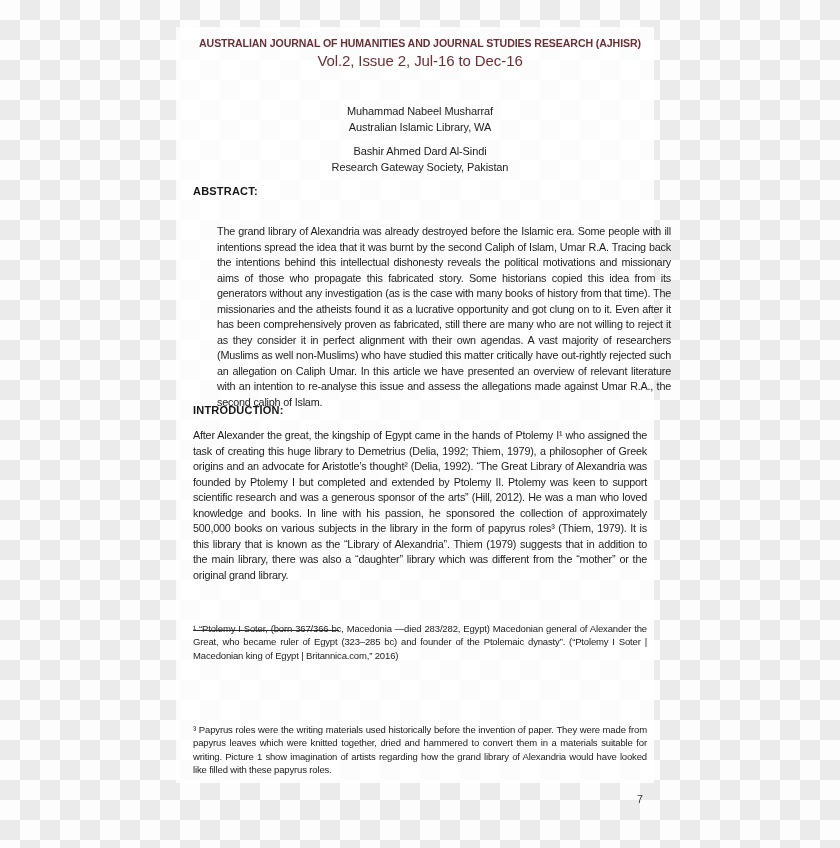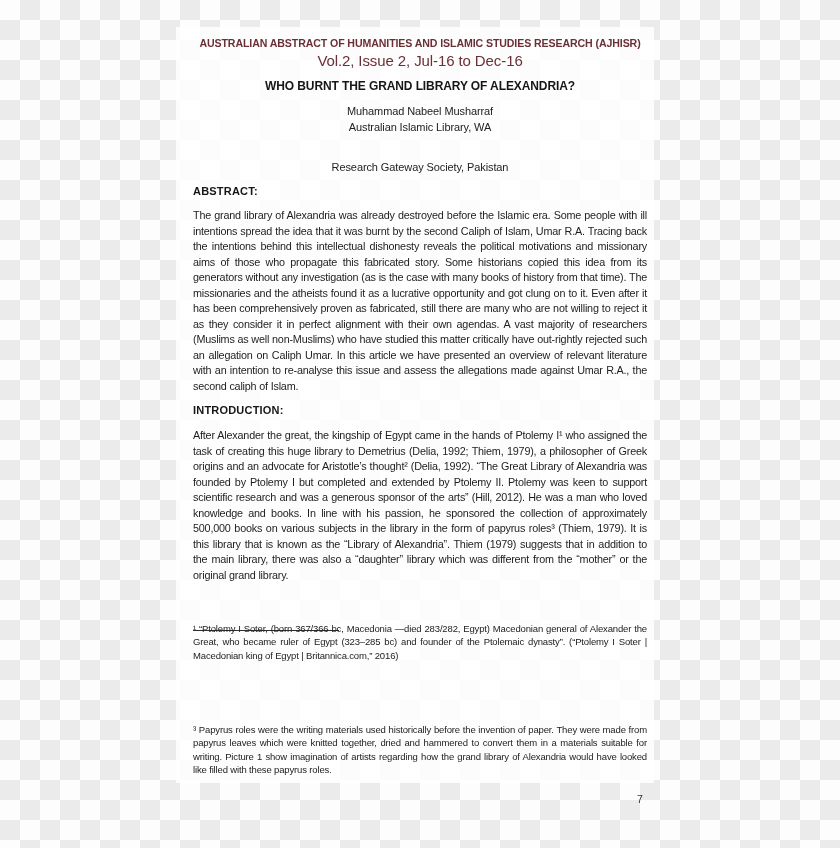--- a/index.html
+++ b/index.html
@@ -33,21 +33,21 @@
   }
   .author-name-1{top:105px;}
   .author-affil-1{top:121px;}
   .author-name-2{top:145px;}
   .author-affil-2{top:161px;}
   .author-line{font-size:11px;color:#222;letter-spacing:-0.1px;}
   .section-heading{
     font-size:11px;font-weight:bold;color:#161616;letter-spacing:0.2px;
   }
   .abstract-heading{top:185px;}
-  .abstract-body{top:208px;}
+  .abstract-body{top:224px;margin-left:24px;}
   .intro-heading{top:404px;}
   .intro-body{top:428px;}
   .body-para{
     font-size:10.8px;line-height:15.5px;color:#1d1d1d;
     text-align:justify;letter-spacing:-0.2px;
   }
   .footnote-rule{
     top:630px;left:193px;width:146px;height:0;
     border-top:1.5px solid #2e2e2e;
   }
@@ -63,30 +63,30 @@
     font-size:10.5px;color:#333;text-align:center;
   }
 </style>
 </head>
 <body>
 
 <div id="screen">
 
   <div class="page"></div>
 
-  <div class="abs col center journal-name">AUSTRALIAN ABSTRACT OF HUMANITIES AND ISLAMIC STUDIES RESEARCH (AJHISR)</div>
+  <div class="abs col center journal-name">AUSTRALIAN JOURNAL OF HUMANITIES AND JOURNAL STUDIES RESEARCH (AJHISR)</div>
 
   <div class="abs col center journal-issue">Vol.2, Issue 2, Jul-16 to Dec-16</div>
 
-  <div class="abs col center article-title">WHO BURNT THE GRAND LIBRARY OF ALEXANDRIA?</div>
 
   <div class="abs col center author-line author-affil-1">Australian Islamic Library, WA</div>
 
   <div class="abs col center author-line author-name-1">Muhammad Nabeel Musharraf</div>
 
+  <div class="abs col center author-line author-name-2">Bashir Ahmed Dard Al-Sindi</div>
 
   <div class="abs col center author-line author-affil-2">Research Gateway Society, Pakistan</div>
 
   <div class="abs col section-heading abstract-heading">ABSTRACT:</div>
 
   <div class="abs col body-para abstract-body">The grand library of Alexandria was already destroyed before the Islamic era. Some people with ill intentions spread the idea that it was burnt by the second Caliph of Islam, Umar R.A. Tracing back the intentions behind this intellectual dishonesty reveals the political motivations and missionary aims of those who propagate this fabricated story. Some historians copied this idea from its generators without any investigation (as is the case with many books of history from that time). The missionaries and the atheists found it as a lucrative opportunity and got clung on to it. Even after it has been comprehensively proven as fabricated, still there are many who are not willing to reject it as they consider it in perfect alignment with their own agendas. A vast majority of researchers (Muslims as well non-Muslims) who have studied this matter critically have out-rightly rejected such an allegation on Caliph Umar. In this article we have presented an overview of relevant literature with an intention to re-analyse this issue and assess the allegations made against Umar R.A., the second caliph of Islam.</div>
 
   <div class="abs col section-heading intro-heading">INTRODUCTION:</div>
 
   <div class="abs col body-para intro-body">After Alexander the great, the kingship of Egypt came in the hands of Ptolemy I¹ who assigned the task of creating this huge library to Demetrius (Delia, 1992; Thiem, 1979), a philosopher of Greek origins and an advocate for Aristotle’s thought² (Delia, 1992). “The Great Library of Alexandria was founded by Ptolemy I but completed and extended by Ptolemy II. Ptolemy was keen to support scientific research and was a generous sponsor of the arts” (Hill, 2012). He was a man who loved knowledge and books. In line with his passion, he sponsored the collection of approximately 500,000 books on various subjects in the library in the form of papyrus roles³ (Thiem, 1979). It is this library that is known as the “Library of Alexandria”. Thiem (1979) suggests that in addition to the main library, there was also a “daughter” library which was different from the “mother” or the original grand library.</div>

